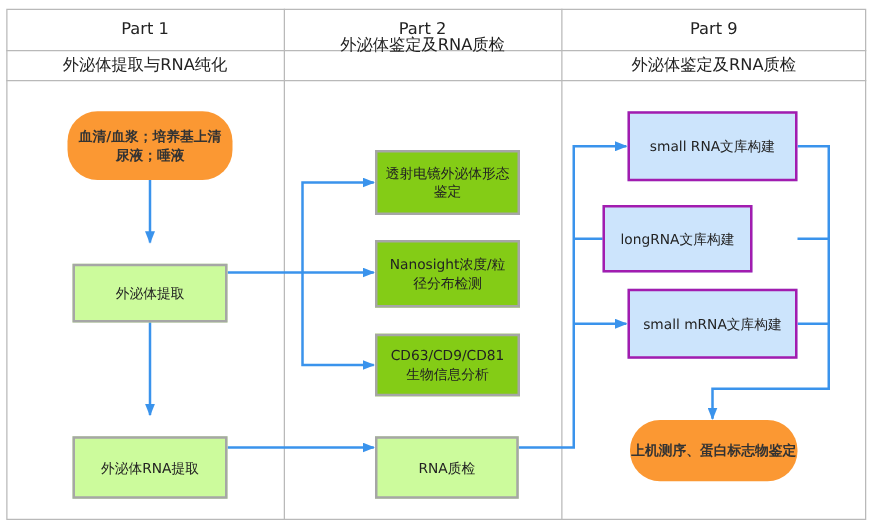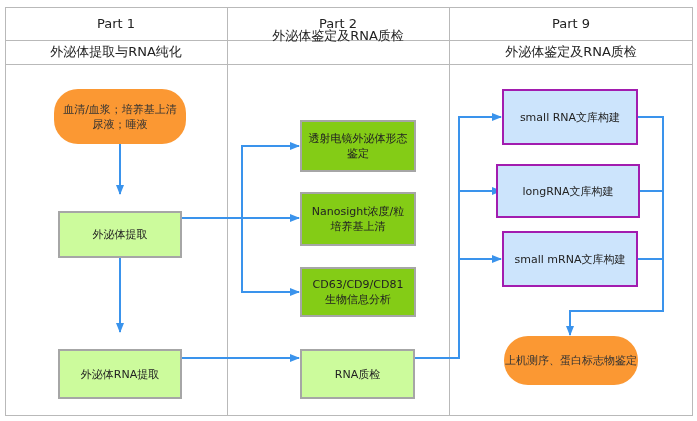--- a/index.html
+++ b/index.html
@@ -6,21 +6,21 @@
   body { width:697px; height:421px; position:relative; overflow:hidden;
          font-family:"DejaVu Sans", sans-serif; color:#222; }
   .tbl { position:absolute; left:5px; top:7px; width:688px; height:409px;
          border:1px solid #b9b9b9; box-sizing:border-box; }
   .hcell { position:absolute; display:flex; align-items:center; justify-content:center;
            font-size:13px; color:#222; box-sizing:border-box;text-align:right; }
   .vline { position:absolute; top:7px; width:1px; height:409px; background:#b9b9b9; }
   .hline { position:absolute; left:5px; width:688px; height:1px; background:#b9b9b9; }
   .node { position:absolute; box-sizing:border-box; display:flex; align-items:center;
           justify-content:center; text-align:center; font-size:11px; line-height:15px; color:#222; }
-  .pill { background:#fb9833; border-radius:24px; font-weight:normal; color:#333; }
+  .pill { background:#fb9833; border-radius:24px; font-weight:bold; color:#333; }
   .green { background:#ccfb9c; border:2px solid #a6a6a6;margin-top:16px; }
   .yellow { background:#84cc16; border:2px solid #a6a6a6; }
   .blue { background:#cce4fc; border:2px solid #a21caf; }
   svg.arrows { position:absolute; left:0; top:0; }
 </style>
 </head>
 <body>
 
 <div class="tbl"></div>
 <div class="vline" style="left:227px"></div>
@@ -58,21 +58,21 @@
 </svg>
 
 <div class="node pill" style="left:54px;top:89px;width:132px;height:55px;white-space:pre-line">血清/血浆；培养基上清
 尿液；唾液</div>
 <div class="node green" style="left:58px;top:195px;width:124px;height:47px">外泌体提取</div>
 <div class="node green" style="left:58px;top:333px;width:124px;height:50px">外泌体RNA提取</div>
 
 <div class="node yellow" style="left:300px;top:120px;width:116px;height:52px;white-space:pre-line">透射电镜外泌体形态
 鉴定</div>
 <div class="node yellow" style="left:300px;top:192px;width:116px;height:54px;white-space:pre-line">Nanosight浓度/粒
-培养基上清</div>
+径分布检测</div>
 <div class="node yellow" style="left:300px;top:267px;width:116px;height:50px;white-space:pre-line">CD63/CD9/CD81
 生物信息分析</div>
 <div class="node green" style="left:300px;top:333px;width:115px;height:50px">RNA质检</div>
 
 <div class="node blue" style="left:502px;top:89px;width:136px;height:56px">small RNA文库构建</div>
-<div class="node blue" style="left:496px;top:164px;width:144px;height:54px">longRNA文库构建</div>
+<div class="node blue" style="left:482px;top:164px;width:120px;height:54px">longRNA文库构建</div>
 <div class="node blue" style="left:502px;top:231px;width:136px;height:56px">small mRNA文库构建</div>
 <div class="node pill" style="left:504px;top:336px;width:134px;height:49px">上机测序、蛋白标志物鉴定</div>
 
 </body></html>

